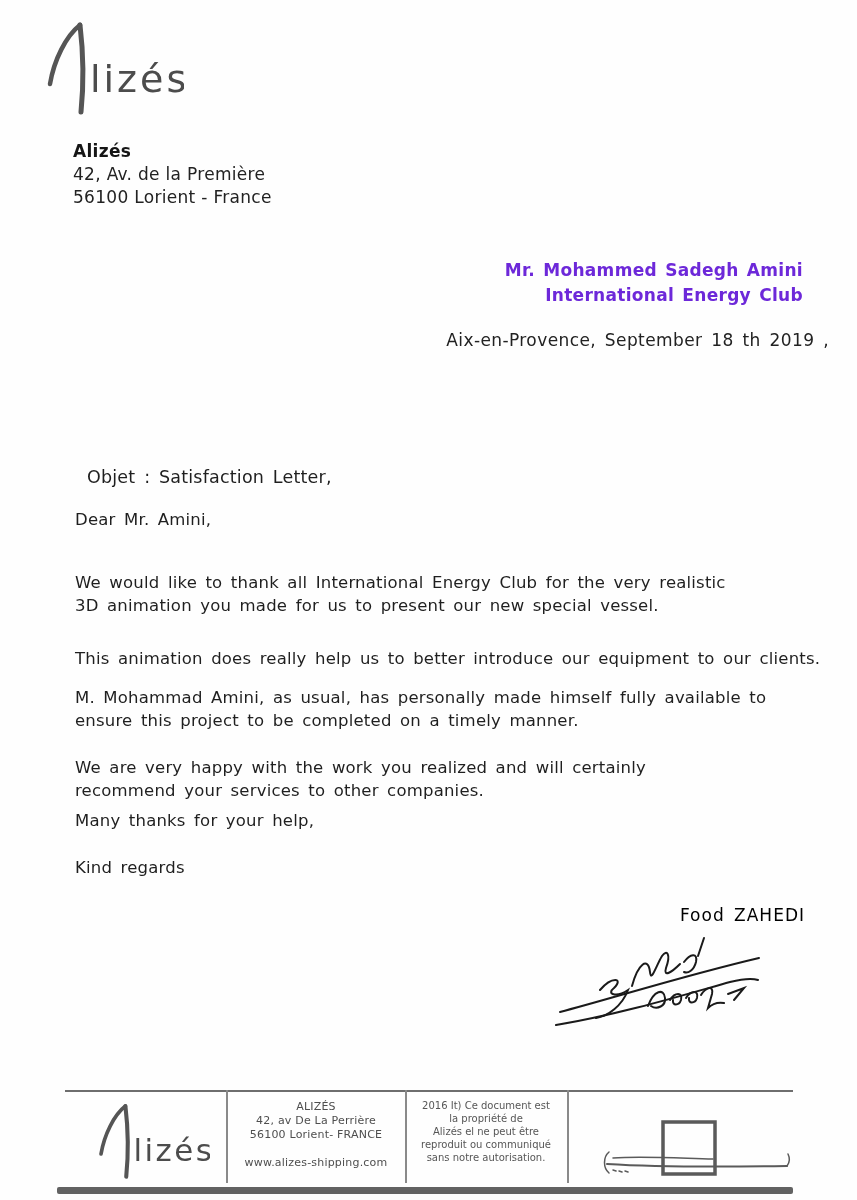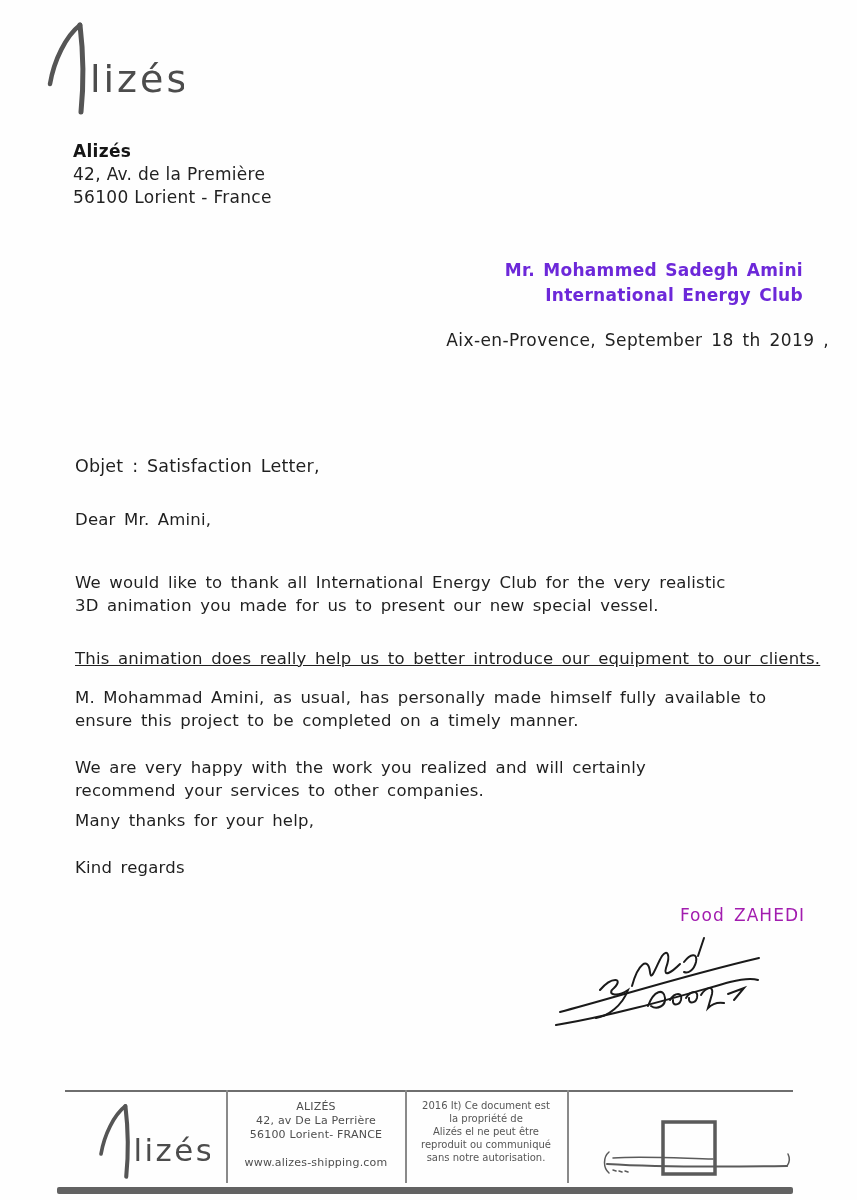--- a/index.html
+++ b/index.html
@@ -16,30 +16,30 @@
   .abs{position:absolute;}
   
   .logo-main{left:34px;top:18px;width:150px;height:100px;}
   .sender{left:73px;top:140px;font-size:17px;line-height:23px;letter-spacing:.3px;}
   .sender .name{font-weight:bold;color:#151515;}
   .recipient{right:92px;top:258px;text-align:right;font-weight:bold;color:#6d28d9;
              font-size:17px;line-height:25px;letter-spacing:.3px;word-spacing:2px;}
   .dateline{right:66px;top:330px;font-size:17px;letter-spacing:.4px;word-spacing:3px;}
   
   .bodytext{left:75px;font-size:16.5px;line-height:23.5px;letter-spacing:.2px;word-spacing:3px;color:#1f1f1f;}
-  .subject{top:455px;font-size:17.5px;}
+  .subject{top:466px;font-size:17.5px;margin-left:12px;}
   .salutation{top:508px;}
   .p1{top:554px;width:658px;}
-  .p2{top:630px;width:770px;text-decoration:underline;}
+  .p2{top:630px;width:770px;}
   .p3{top:669px;width:708px;}
   .p4{top:739px;width:678px;}
   .thanks{top:809px;}
   .regards{top:856px;}
   
-  .signer{right:90px;top:905px;font-size:17px;letter-spacing:1px;word-spacing:3px;color:#a21caf;}
+  .signer{right:90px;top:905px;font-size:17px;letter-spacing:1px;word-spacing:3px;color:#000000;}
   .signature{left:552px;top:928px;width:220px;height:110px;}
   
   .footer-rule{left:65px;top:1090px;width:728px;height:2px;background:#6e6e6e;}
   .vdiv{top:1090px;width:1.5px;height:93px;background:#8a8a8a;}
   .vdiv.d1{left:226px;} .vdiv.d2{left:405px;} .vdiv.d3{left:567px;}
   .logo-footer{left:88px;top:1100px;width:122px;height:82px;}
   .f-company{left:228px;top:1100px;width:176px;text-align:center;
              font-size:11px;line-height:14px;color:#4e4e4e;letter-spacing:.2px;}
   .f-company .site{margin-top:14px;}
   .f-notice{left:406px;top:1099px;width:160px;text-align:center;

